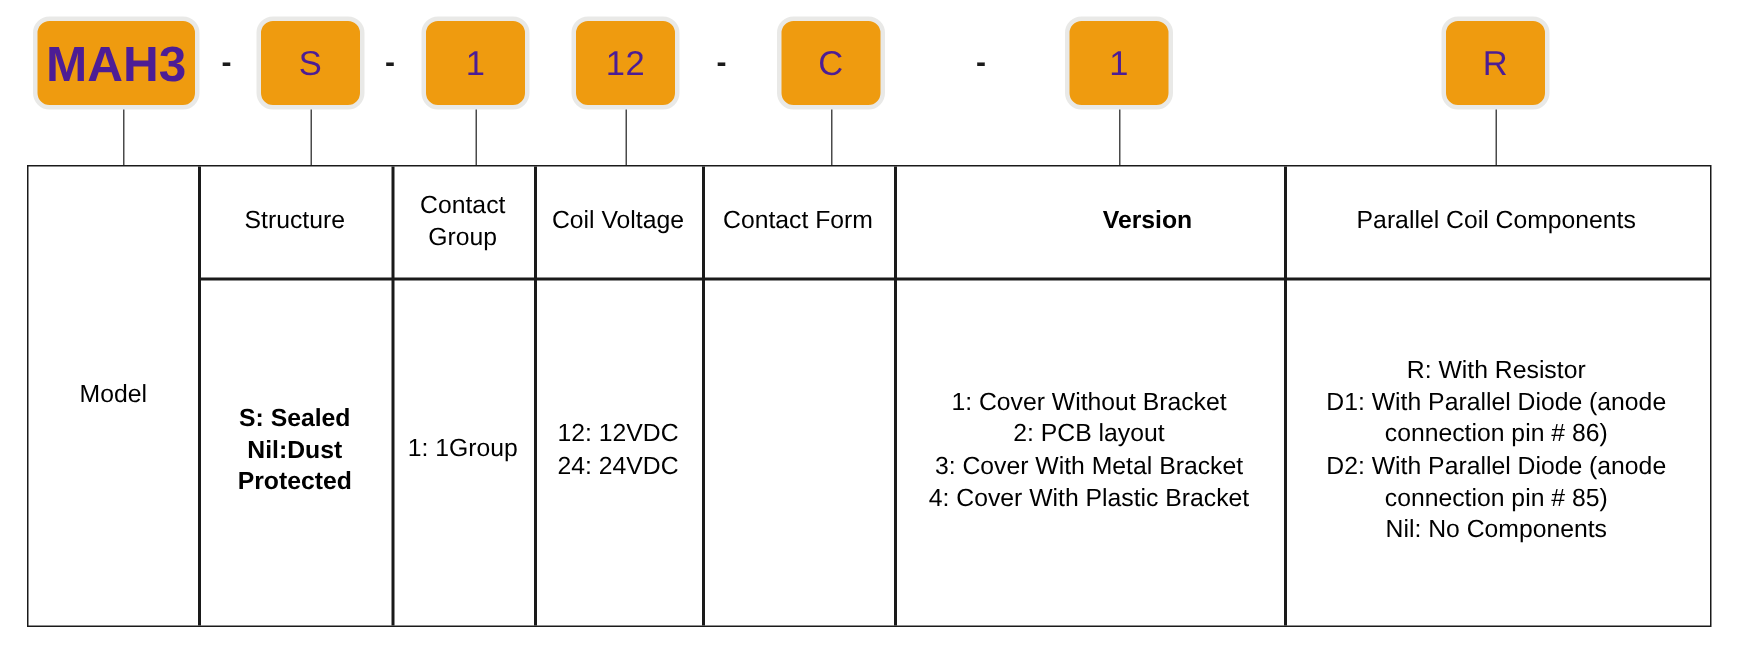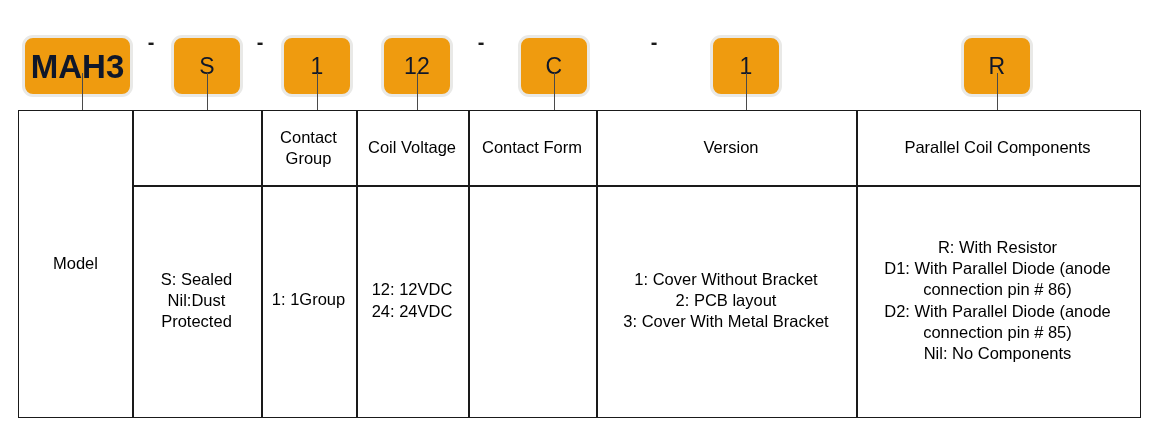--- a/index.html
+++ b/index.html
@@ -26,30 +26,29 @@
     top: 0;
     width: 1162px;
     height: 95px;
   }
   .code-box {
     position: absolute;
     background: #ef9b0f;
     border: 3px solid #e9e9e7;
     border-radius: 11px;
     box-sizing: border-box;
-    color: #0f172a;
+    color: #4c1d95;
     display: flex;
     align-items: center;
     justify-content: center;
     font-size: 23px;
     line-height: 1;
     letter-spacing: 0.3px;
     top: 11px;
     height: 62px;
-    margin-top: 24px;
   }
   .code-box.model-box {
     font-size: 33px;
     font-weight: bold;
     letter-spacing: 0px;
   }
   .dash {
     position: absolute;
     top: 34px;
     width: 14px;
@@ -147,32 +146,33 @@
     <div class="vline" style="left:242px;"></div>
     <div class="vline" style="left:337px;"></div>
     <div class="vline" style="left:449px;"></div>
     <div class="vline" style="left:577px;"></div>
     <div class="vline" style="left:837px;"></div>
 
     <div class="hline" style="left:113px; right:0; top:74px;"></div>
 
     <div class="cell" style="left:0; top:0; width:113px; height:305px;">Model</div>
 
+    <div class="cell hdr" style="left:113px; top:0; width:129px; height:74px;">Structure</div>
 
     <div class="cell hdr" style="left:242px; top:0; width:95px; height:74px;">Contact Group</div>
 
     <div class="cell hdr" style="left:337px; top:0; width:112px; height:74px;">Coil Voltage</div>
 
     <div class="cell hdr" style="left:449px; top:0; width:128px; height:74px;">Contact Form</div>
 
-    <div class="cell hdr" style="left:556px; top:0; width:312px; height:74px;">Version</div>
+    <div class="cell hdr" style="left:590px; top:0; width:312px; height:74px;font-weight:bold;">Version</div>
 
     <div class="cell hdr" style="left:837px; top:0; width:283px; height:74px;">Parallel Coil Components</div>
 
-    <div class="cell" style="left:113px; top:74px; width:129px; height:231px;">
+    <div class="cell" style="left:113px; top:74px; width:129px; height:231px;font-weight:bold;">
       <div>
         <div>S: Sealed</div>
         <div>Nil:Dust</div>
         <div>Protected</div>
       </div>
     </div>
 
     <div class="cell" style="left:242px; top:74px; width:95px; height:229px;">
       <div>
         <div>1: 1Group</div>
@@ -185,20 +185,21 @@
         <div>24: 24VDC</div>
       </div>
     </div>
 
 
     <div class="cell" style="left:577px; top:74px; width:260px; height:231px;">
       <div>
         <div>1: Cover Without Bracket</div>
         <div>2: PCB layout</div>
         <div>3: Cover With Metal Bracket</div>
+        <div>4: Cover With Plastic Bracket</div>
       </div>
     </div>
 
     <div class="cell" style="left:837px; top:74px; width:283px; height:231px;">
       <div>
         <div>R: With Resistor</div>
         <div>D1: With Parallel Diode (anode</div>
         <div>connection pin # 86)</div>
         <div>D2: With Parallel Diode (anode</div>
         <div>connection pin # 85)</div>

